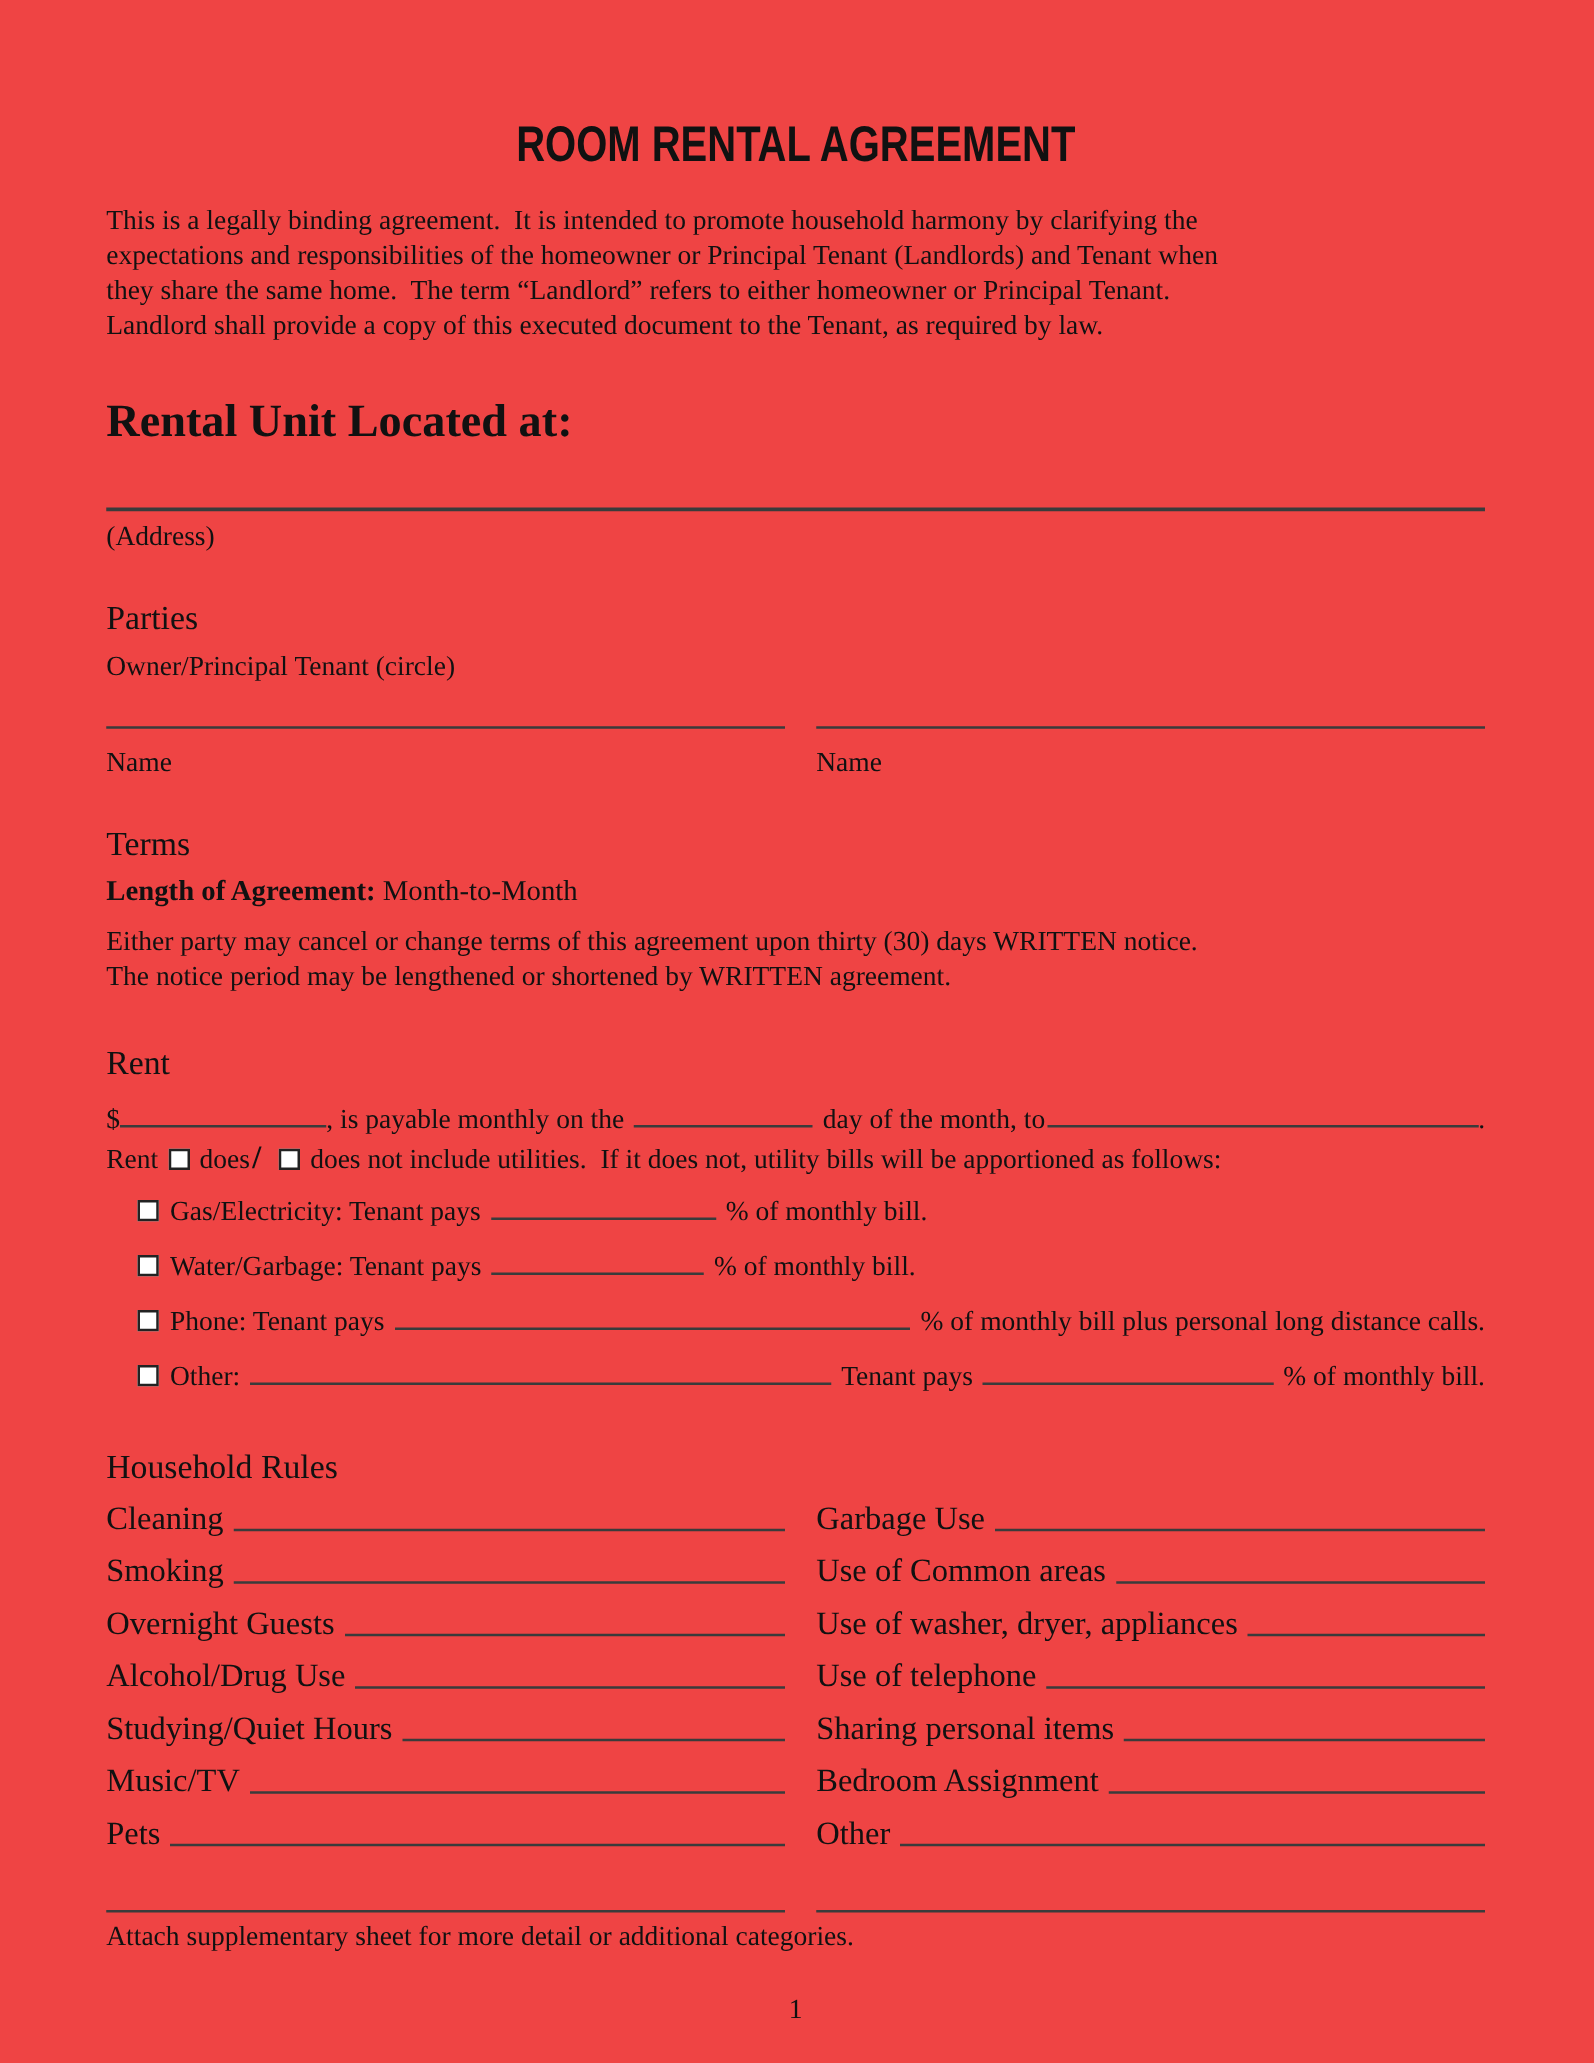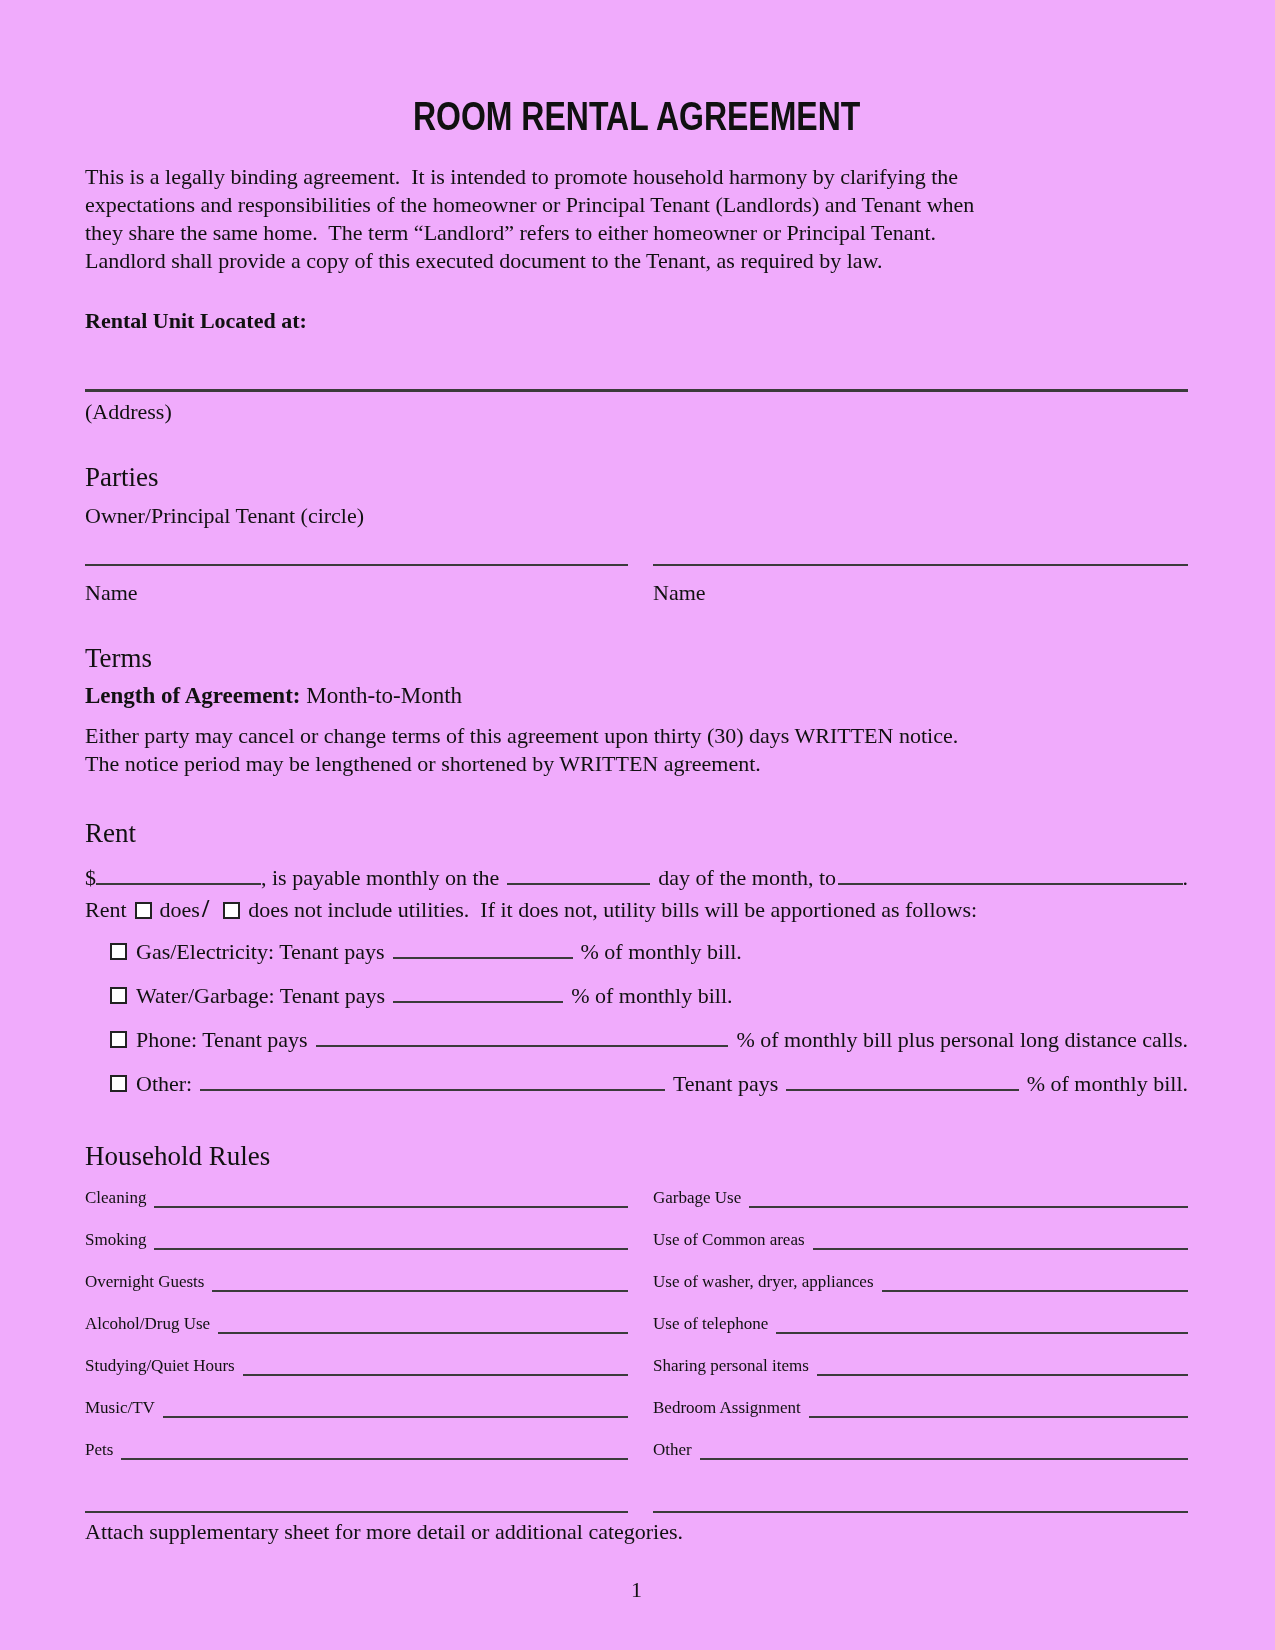--- a/index.html
+++ b/index.html
@@ -1,38 +1,38 @@
 <!DOCTYPE html>
 <html><head>
 <meta charset="utf-8">
 <style>
   html,body{margin:0;padding:0;background:#ffffff;}
   .page{
     position:relative;
     width:1275px;height:1650px;
     box-sizing:border-box;
     padding:96px 87px 0 85px;
-    background:#f0abfc;
+    background:#ef4444;
     color:#111;
     font-family:"Liberation Serif","DejaVu Serif",serif;
     overflow:hidden;
   }
   
   .body{font-size:22px;line-height:28px;}
   .prewrap{white-space:pre-wrap;}
   h1{margin:0;text-align:center;font-weight:700;line-height:40px;}
   .condensed{
     display:inline-block;
     font-family:"Liberation Sans","DejaVu Sans",sans-serif;
     font-weight:700;font-size:40px;letter-spacing:0px;
     transform:scaleX(0.8);transform-origin:center;
     white-space:nowrap;
   }
   .intro{margin:24px 0 0 0;}
-  .h-lg{margin:30px 0 0 0;font-size:22px;line-height:32px;font-weight:700;}
+  .h-lg{margin:48px 0 0 0;font-size:37px;line-height:32px;font-weight:700;}
   h2{margin:0;font-size:27px;line-height:30px;font-weight:400;}
   .h-parties{margin-top:36px;}
   .h-terms{margin-top:36px;}
   .h-rent{margin-top:40px;}
   .h-household{margin-top:44px;}
   .length-line{margin:9px 0 0 0;font-size:23px;line-height:28px;}
   .length-line b{font-weight:700;}
   .notice{margin:12px 0 0 0;}
   .small-label{margin-top:6px;}
   
@@ -70,21 +70,21 @@
   .util-row.first{margin-top:14px;}
   .util-row .checkbox{align-self:center;margin-right:9px;flex:0 0 17px;}
   .util-row span{white-space:pre;}
   .util-blank{border-bottom:2px solid #3b3b3b;margin:0 8px -4px 8px;}
   .uflex1{flex:1;}
   .uflex21{flex:2.1;}
   .uflex105{flex:1.05;}
   
   .rule-row{margin-top:16px;}
   .rule-row.first{margin-top:14px;}
-  .hrow{display:flex;height:26px;font-size:17px;line-height:26px;}
+  .hrow{display:flex;height:26px;font-size:26px;line-height:26px;}
   .hrow .label{white-space:nowrap;}
   .fill-line{flex:1;border-bottom:2px solid #3b3b3b;margin:0 0 3px 8px;}
   .cont-row{margin-top:46px;}
   .note{margin:5px 0 0 0;}
   .pageno{margin-top:30px;text-align:center;}
 </style>
 </head>
 <body>
 
 <div class="page">

